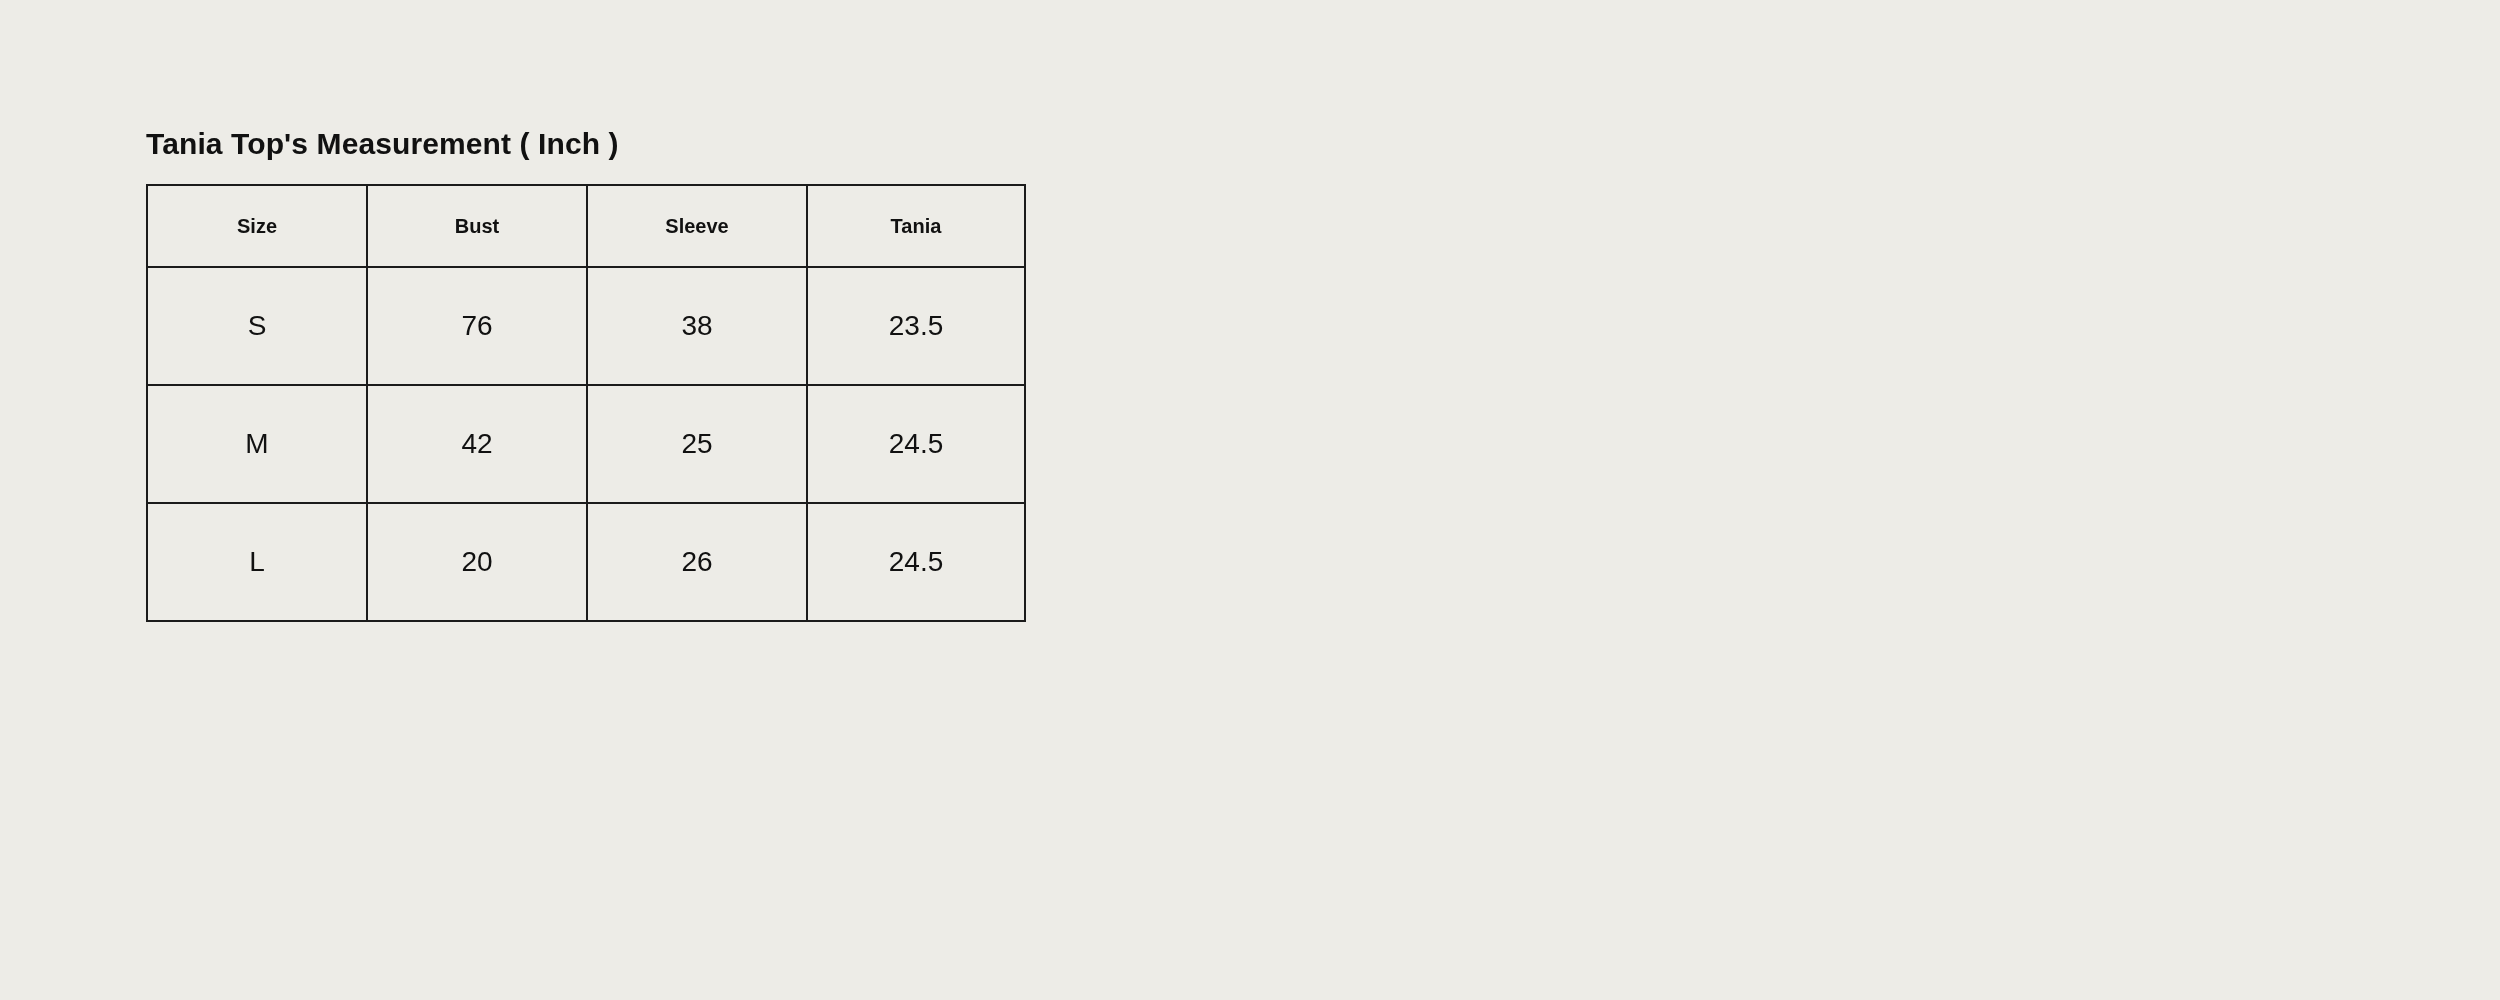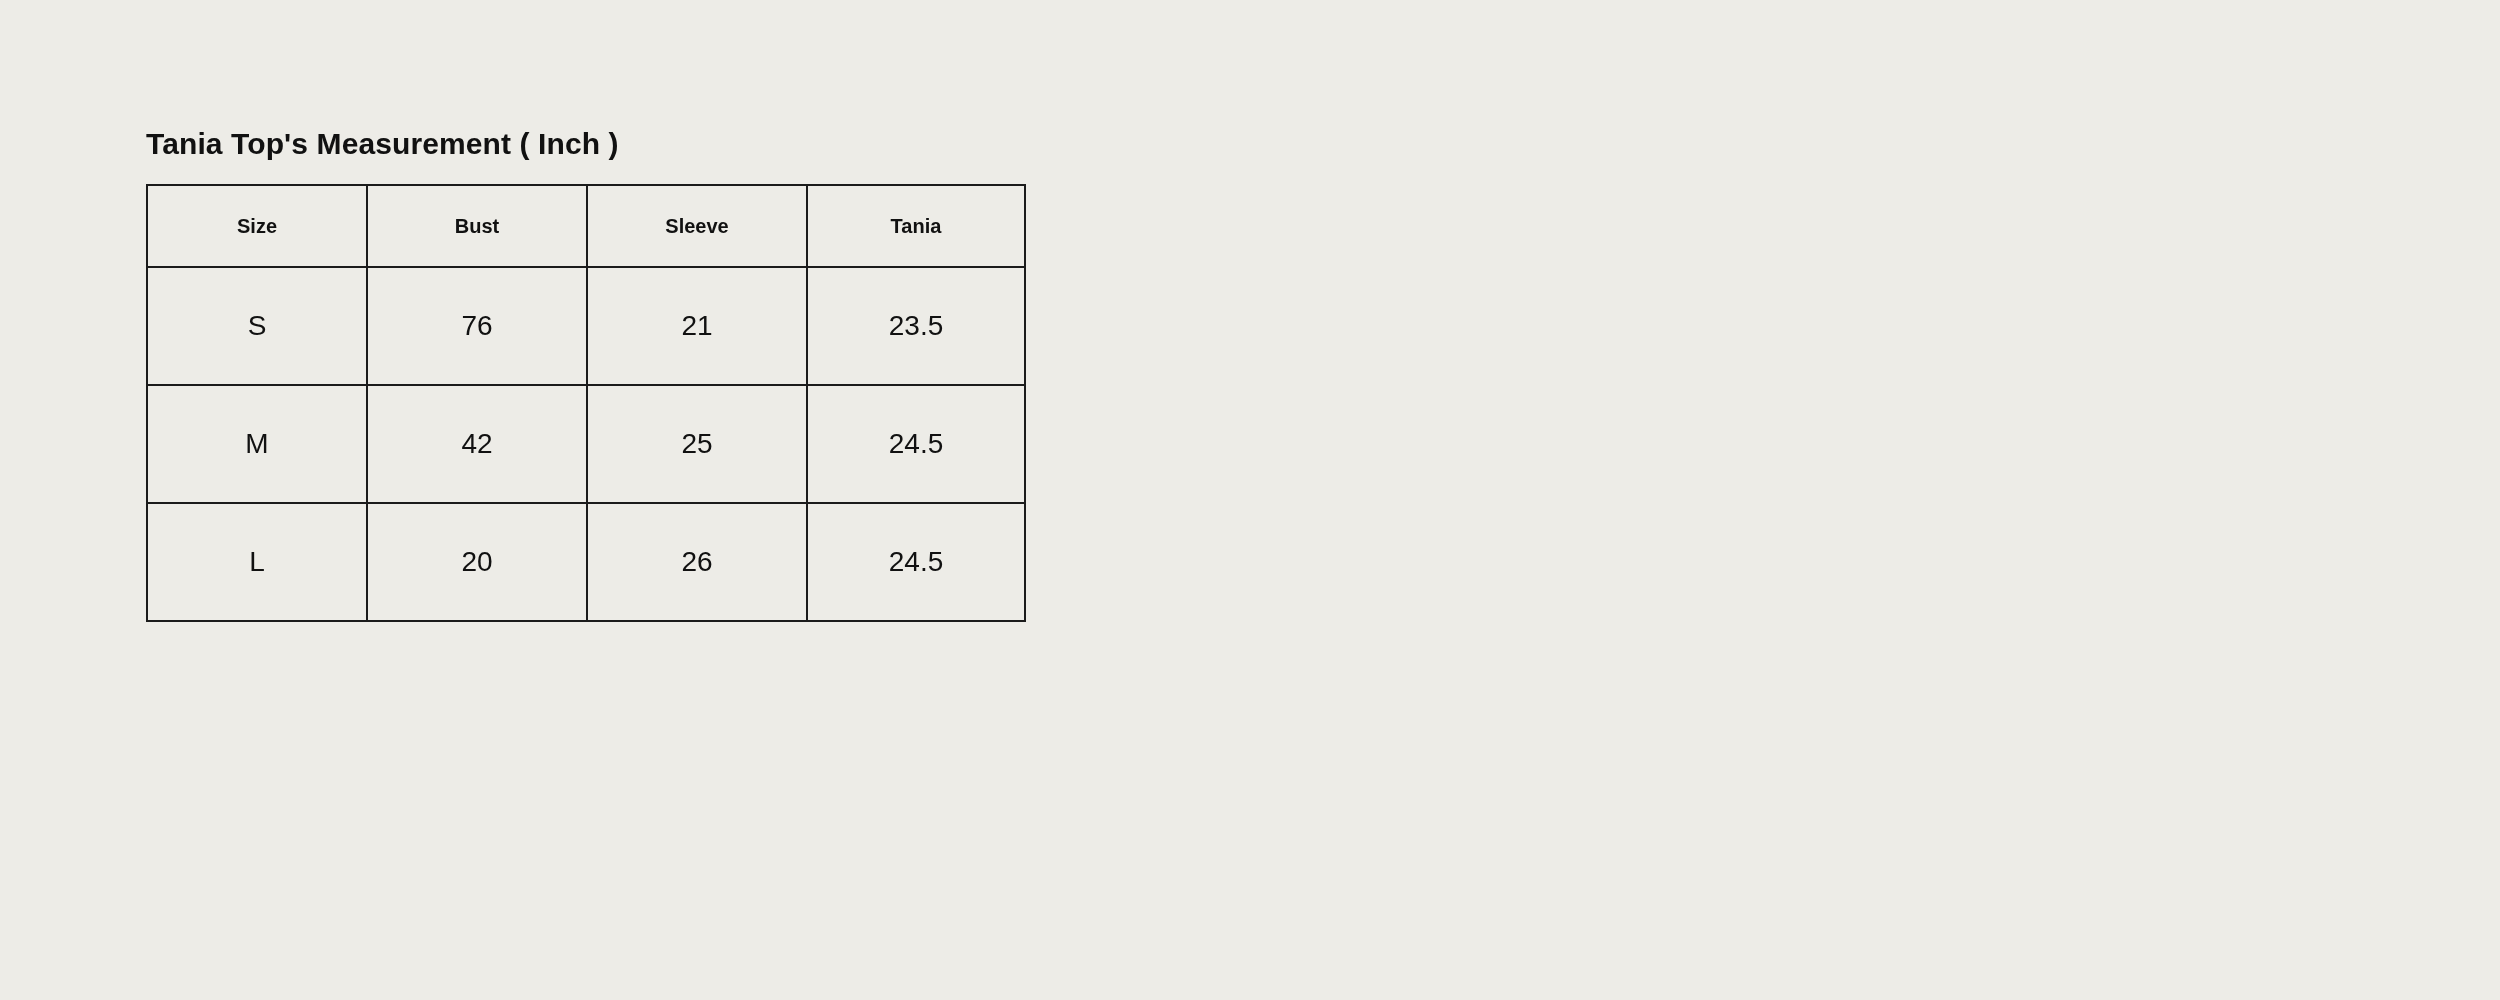--- a/index.html
+++ b/index.html
@@ -97,21 +97,21 @@
           <th>Size</th>
           <th>Bust</th>
           <th>Sleeve</th>
           <th>Tania</th>
         </tr>
       </thead>
       <tbody>
         <tr>
           <td>S</td>
           <td>76</td>
-          <td>21</td>
+          <td>38</td>
           <td>23.5</td>
         </tr>
         <tr>
           <td>M</td>
           <td>42</td>
           <td>25</td>
           <td>24.5</td>
         </tr>
         <tr>
           <td>L</td>

